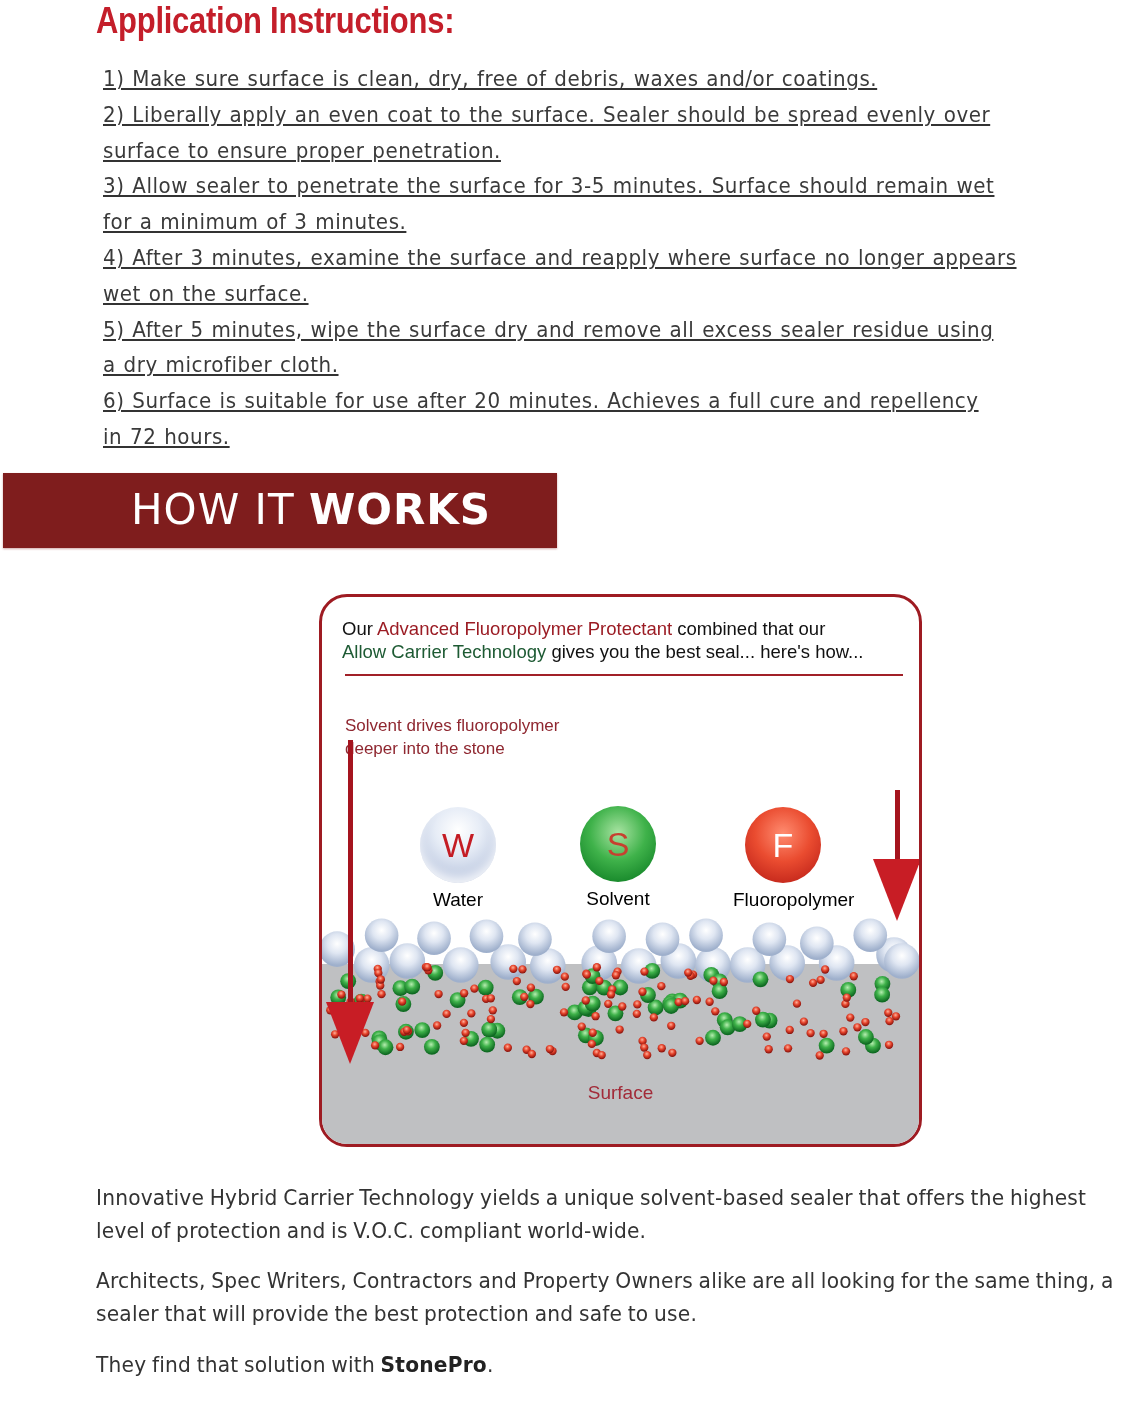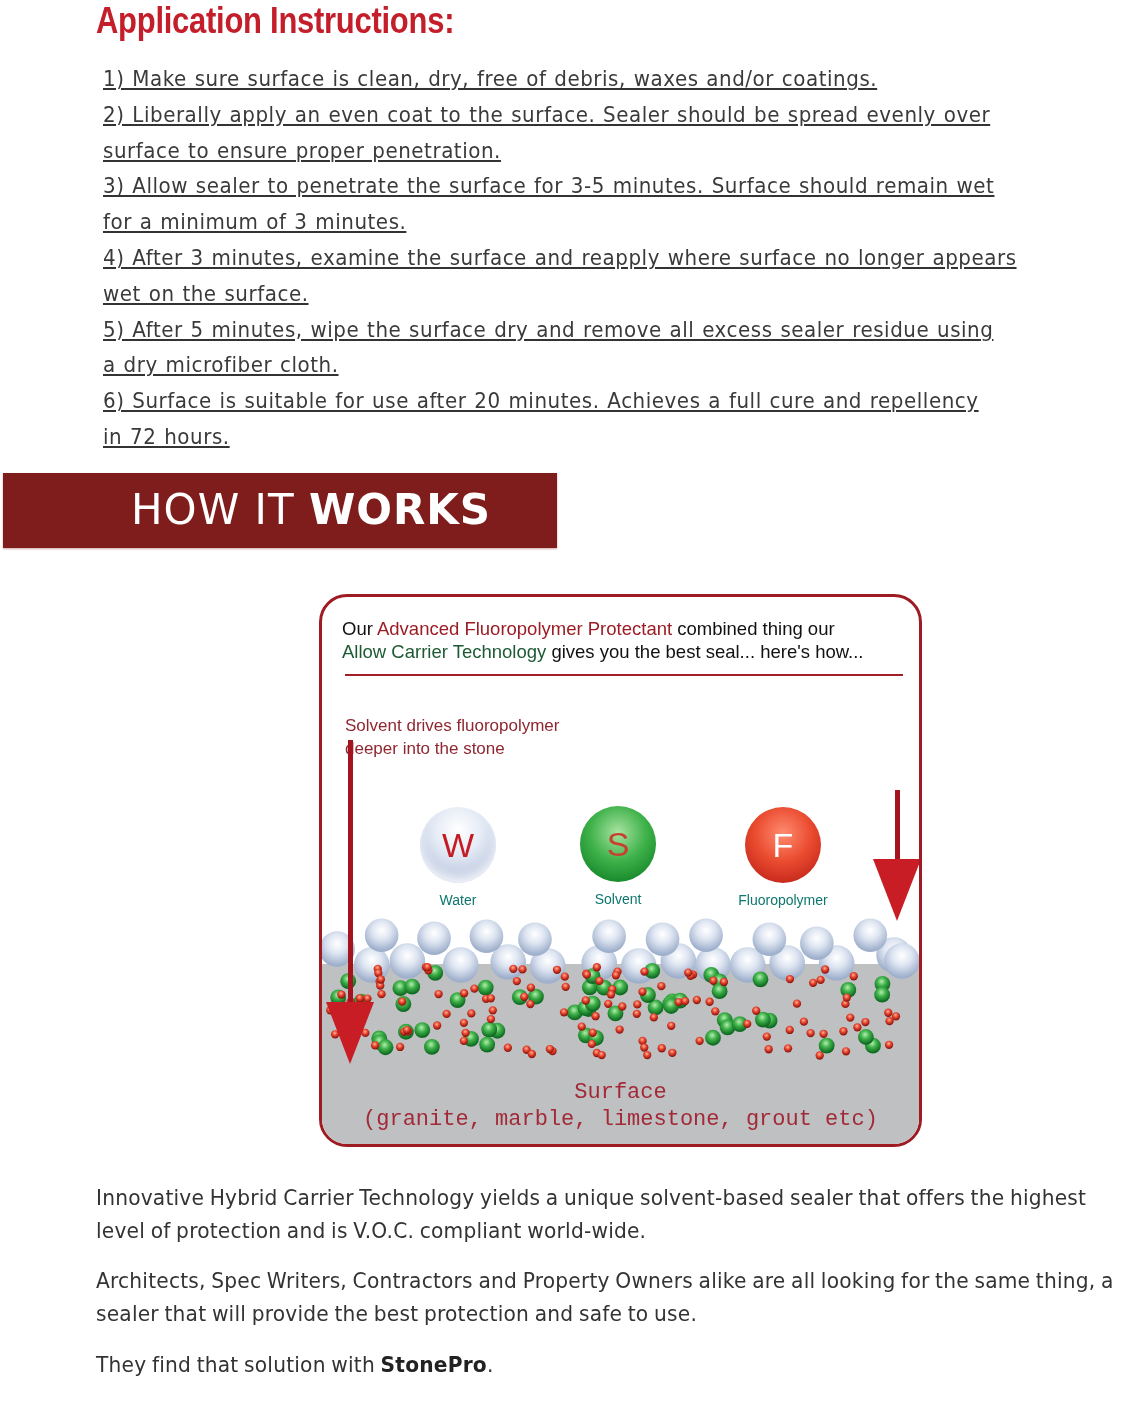--- a/index.html
+++ b/index.html
@@ -30,34 +30,34 @@
   .intro .red { color: #9b1c24; }
   .intro .green { color: #1d5a33; }
   .diagram .rule { position: absolute; left: 23px; top: 77px; width: 558px; height: 2px; background: #a12028; }
 
   .note { position: absolute; font-family: "Liberation Sans", sans-serif; font-size: 17px; line-height: 22.5px; color: #8f2730; }
   .note-left { left: 23px; top: 97px; margin-top: 21px; }
   .note-right { right: 19px; top: 123px; text-align: right; }
 
   .surface { position: absolute; left: 0; top: 367px; width: 100%; height: 190px; background: #bfc0c2; }
   .surface-label { position: absolute; left: 0; width: 100%; text-align: center; top: 482px;
-                   font-family: Liberation Mono, monospace; font-size: 22px; line-height: 27px; color: #a22a38; }
+                   font-family: Liberation Sans, sans-serif; font-size: 19px; line-height: 27px; color: #a22a38; }
 
   .particles { position: absolute; left: 0; top: 0; width: 100%; height: 100%; }
 
   .legend-item { position: absolute; width: 100px; text-align: center; }
   .legend-ball { width: 76px; height: 76px; border-radius: 50%; margin: 0 auto; position: relative;
                  font-family: "Liberation Sans", sans-serif; font-size: 34px; line-height: 76px; text-align: center; }
   .legend-ball.water { background: radial-gradient(circle at 50% 30%, #ffffff 0%, #e6ecf6 35%, #bcc8e0 75%, #98a6c4 100%);
                        color: #c41c24; box-shadow: inset 0 -6px 10px rgba(255,255,255,0.8); }
   .legend-ball.solvent { background: radial-gradient(circle at 50% 35%, #a8e3a2 0%, #3fb24a 45%, #198a2c 80%, #0b5a1b 100%);
                          color: #c7402f; }
   .legend-ball.fluoro { background: radial-gradient(circle at 50% 35%, #ff8c70 0%, #ea4c30 45%, #c72a1d 80%, #8e160f 100%);
                         color: #ffffff; }
-  .legend-label { font-family: "Liberation Sans", sans-serif; font-size: 14px; line-height: 22px; color: #0f766e; margin-top: 6px; }
+  .legend-label { font-family: "Liberation Sans", sans-serif; font-size: 19px; line-height: 22px; color: #000000; margin-top: 6px; }
 
   .arrow-shaft { position: absolute; width: 5px; background: #a5141e; }
   .arrow-head { position: absolute; width: 0; height: 0; border-left: 24px solid transparent; border-right: 24px solid transparent;
                 border-top: 62px solid #c81d25; }
 
   .para { position: absolute; left: 96px; width: 1036px; font-family: "DejaVu Sans", sans-serif; font-size: 20.5px;
           line-height: 33px; color: #333333; letter-spacing: 0.2px; word-spacing: -1px; margin: 0;
           transform: scaleX(0.985); transform-origin: left; }
   .para b { color: #222222; }
   .p1 { top: 1182px; }
@@ -84,21 +84,21 @@
 </ul>
 
 <div class="banner">
   <div class="banner-text">
     <span class="light" style="white-space:pre">HOW IT </span><span class="bold">WORKS</span>
   </div>
 </div>
 
 <div class="diagram">
   <div class="intro">
-    <span style="white-space:pre">Our </span><span class="red">Advanced Fluoropolymer Protectant</span><span style="white-space:pre"> combined thing our</span><br><span class="green">Allow Carrier Technology</span><span style="white-space:pre"> gives you the best seal... here's how...</span>
+    <span style="white-space:pre">Our </span><span class="red">Advanced Fluoropolymer Protectant</span><span style="white-space:pre"> combined that our</span><br><span class="green">Allow Carrier Technology</span><span style="white-space:pre"> gives you the best seal... here's how...</span>
   </div>
   <div class="rule"></div>
 
   <div class="note note-left" style="white-space:pre-line">Solvent drives fluoropolymer
 deeper into the stone</div>
 
   <div class="surface"></div>
 
   <svg class="particles" xmlns="http://www.w3.org/2000/svg" width="603" height="553" viewBox="0 0 603 553">
     <defs>
@@ -340,19 +340,18 @@
     <div class="legend-ball solvent">S</div>
     <div class="legend-label">Solvent</div>
   </div>
   <div class="legend-item" style="left:411px; top:210px;">
     <div class="legend-ball fluoro">F</div>
     <div class="legend-label">Fluoropolymer</div>
   </div>
 
   <div class="surface-label">
     <div>Surface</div>
-    <div>(granite, marble, limestone, grout etc)</div>
   </div>
 </div>
 
 <p class="para p1">Innovative Hybrid Carrier Technology yields a unique solvent-based sealer that offers the highest level of protection and is V.O.C. compliant  world-wide.</p>
 <p class="para p2">Architects, Spec Writers, Contractors and Property Owners alike are all looking for the same thing, a sealer that will provide the best protection and safe to use.</p>
 <p class="para p3"><span style="white-space:pre">They find that solution with </span><b>StonePro</b><span>.</span></p>
 
 </body></html>

